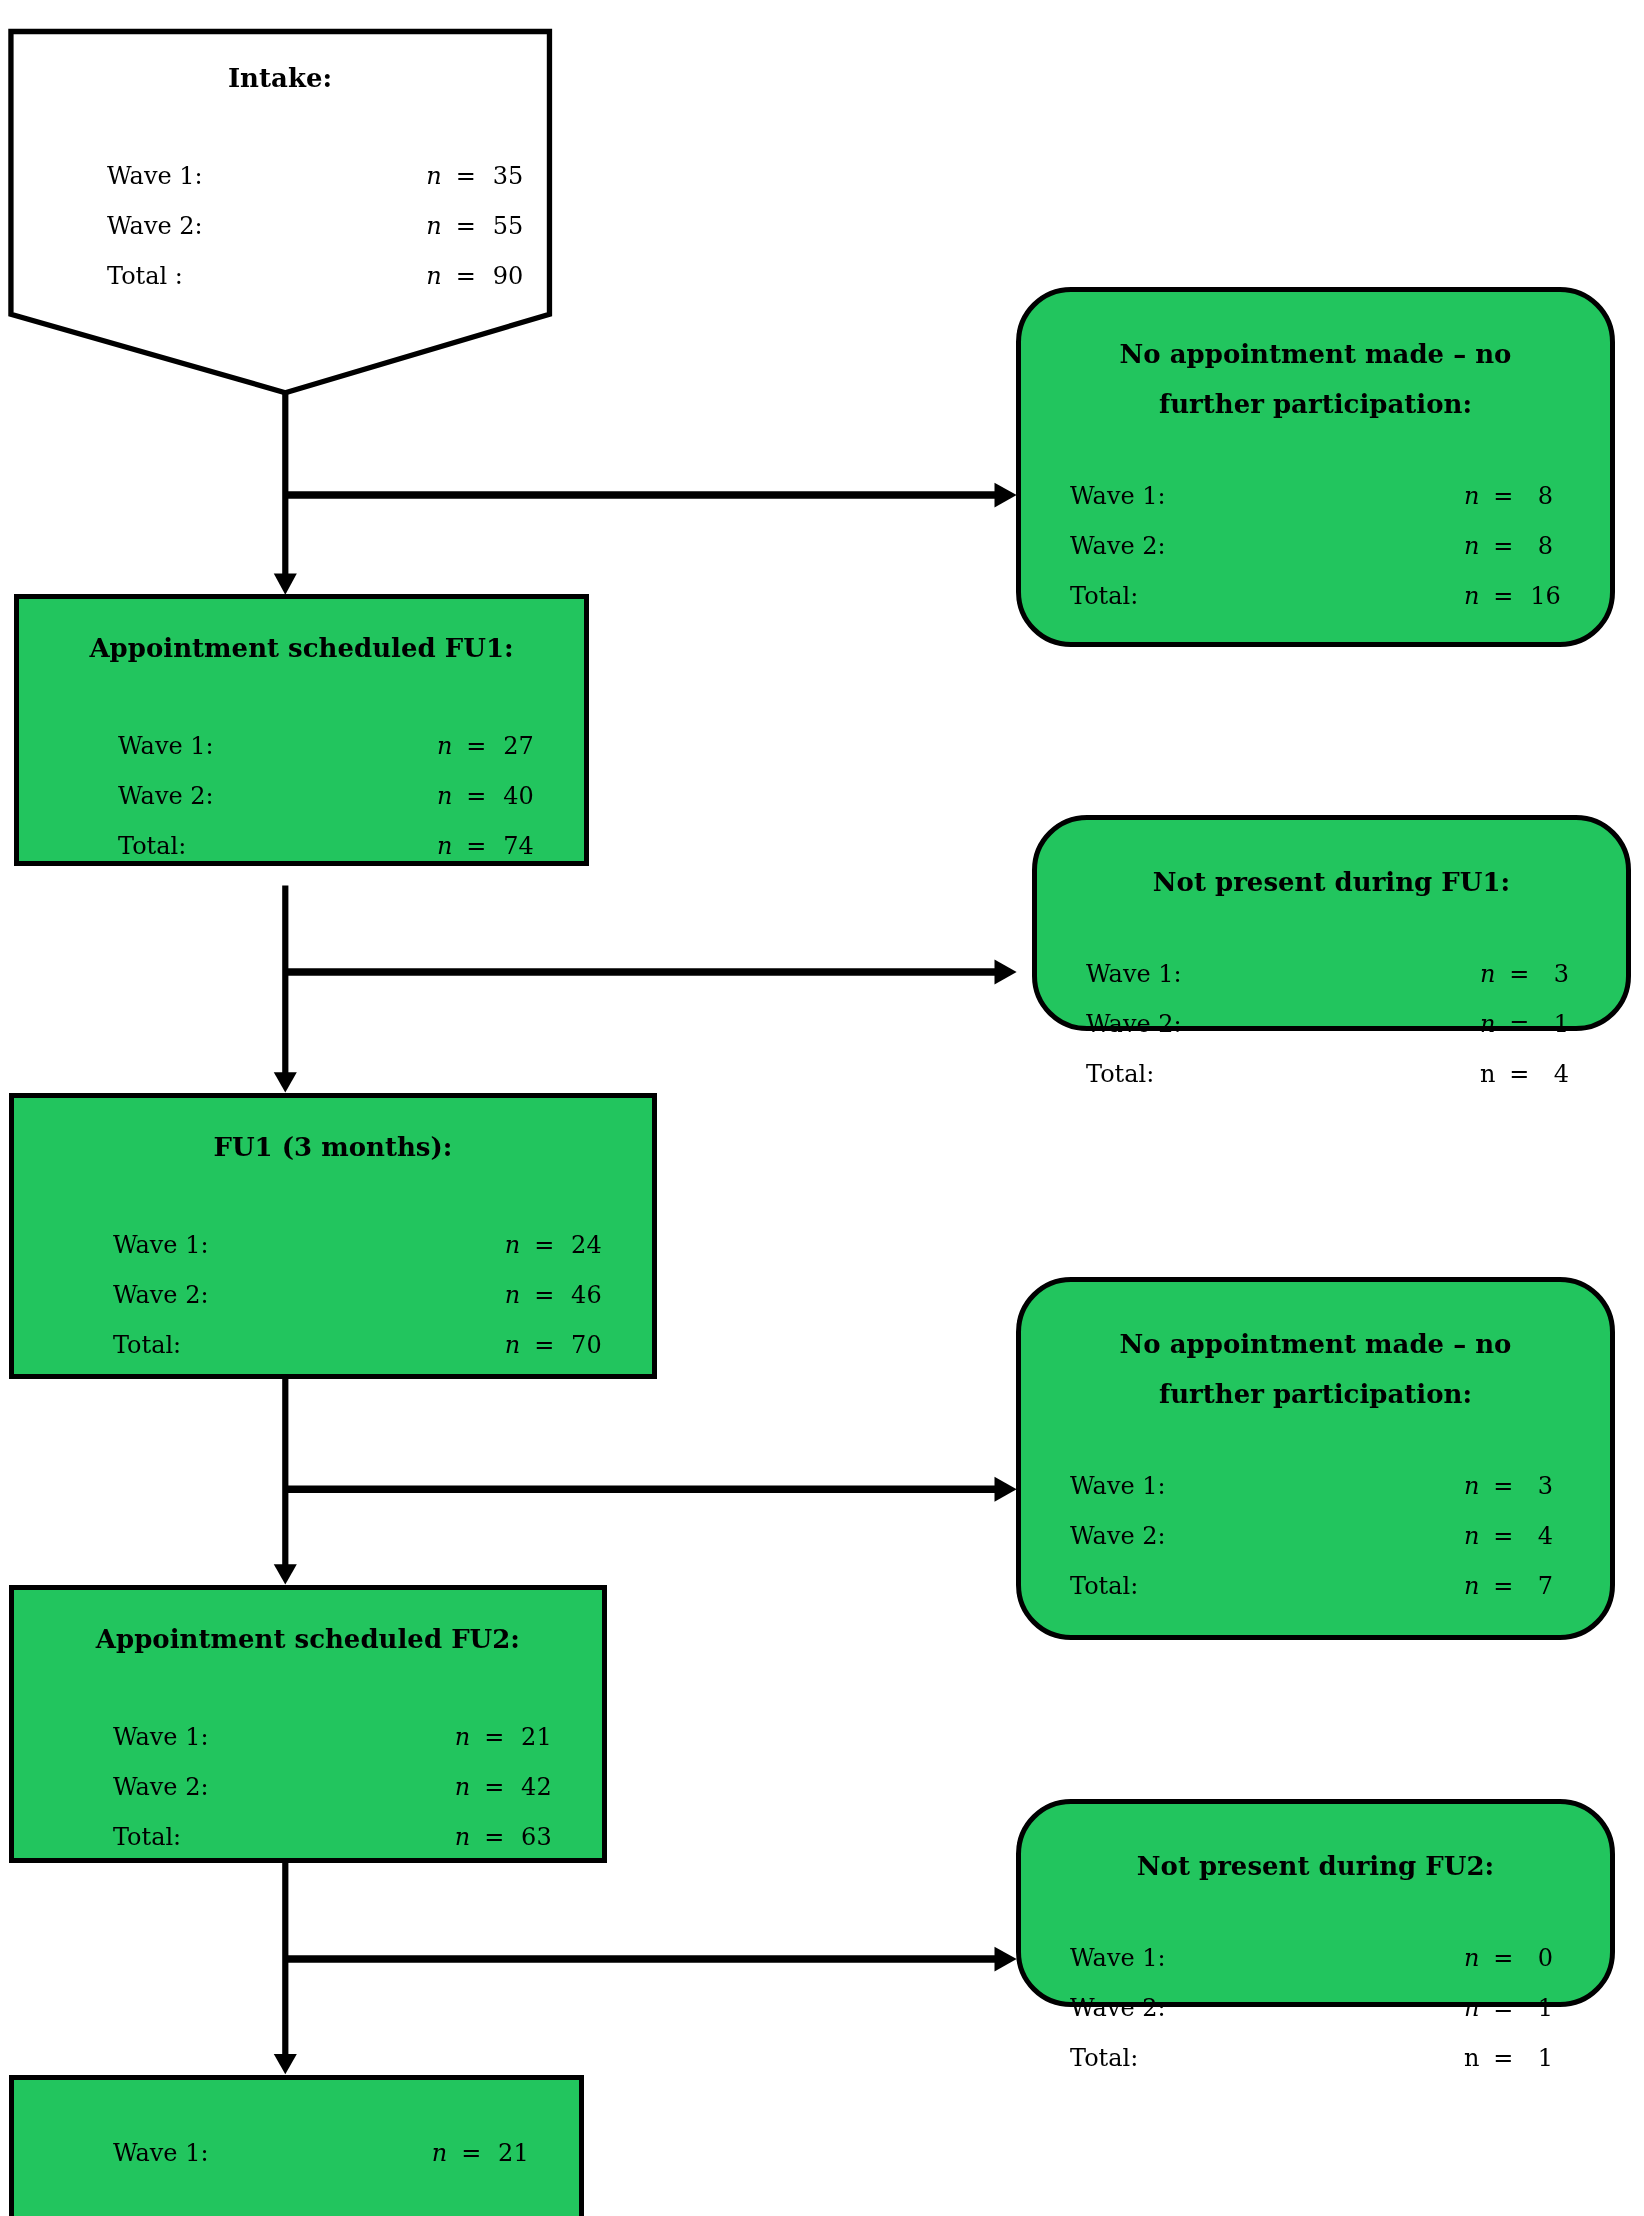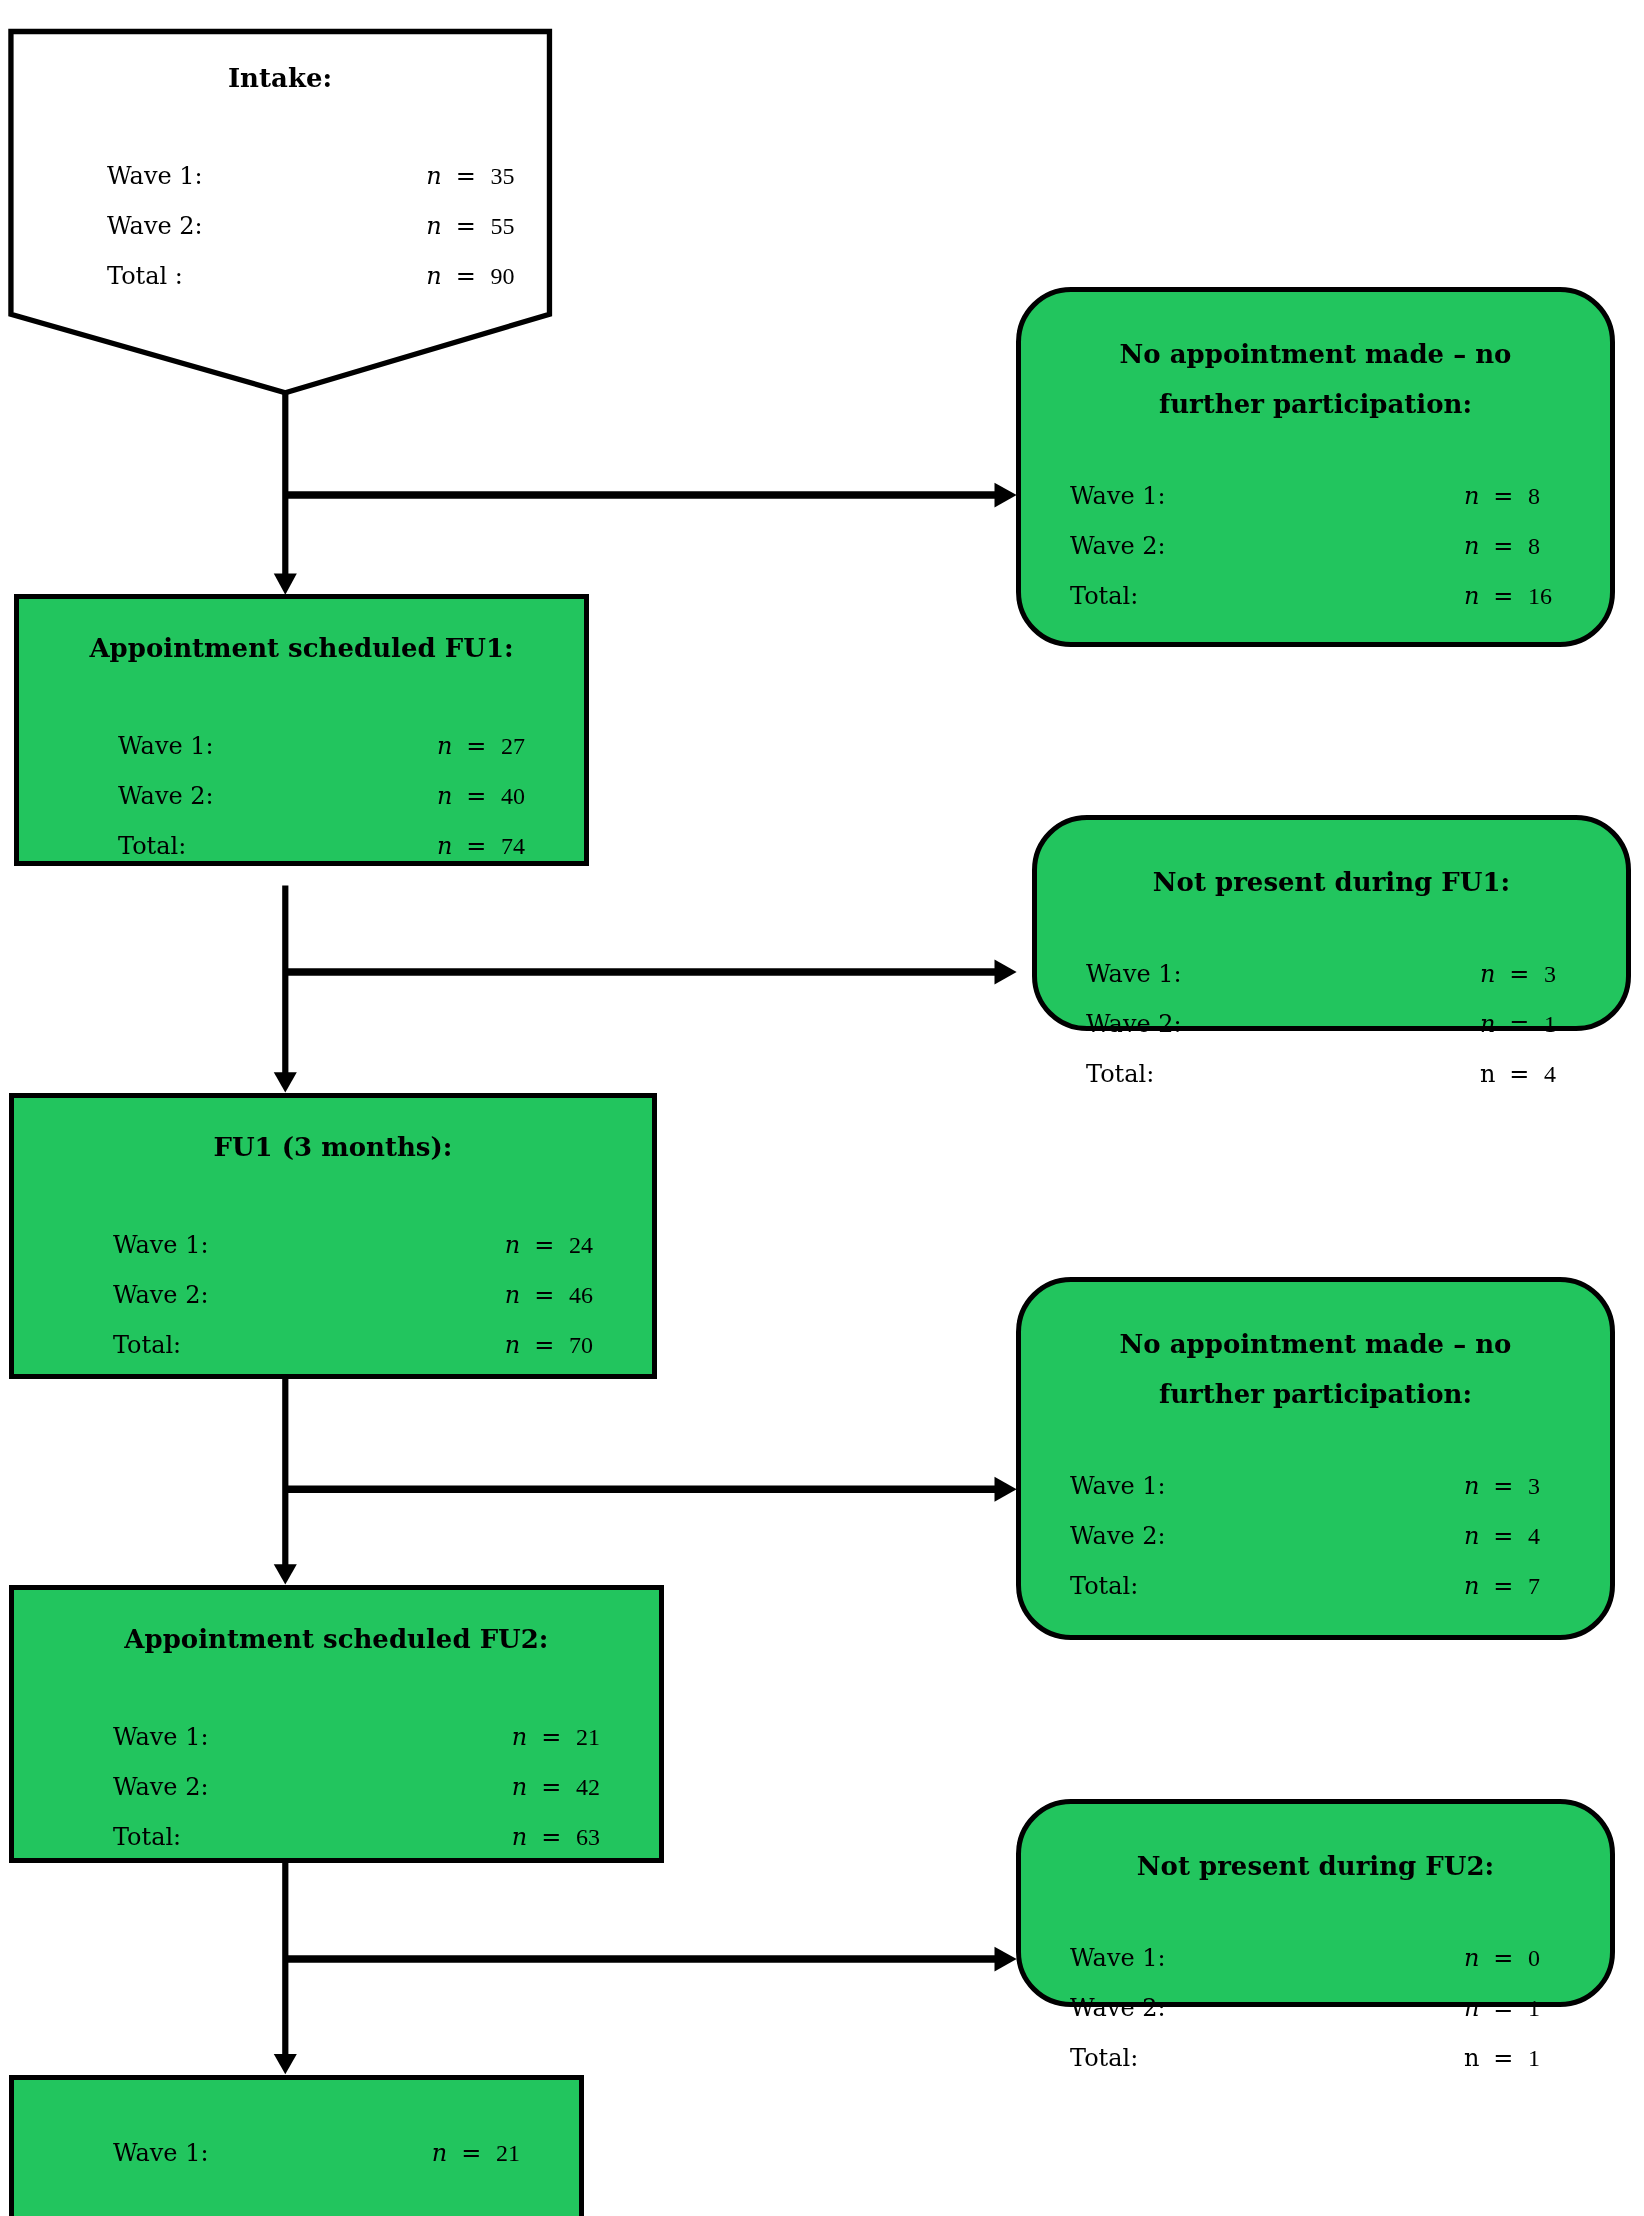--- a/index.html
+++ b/index.html
@@ -32,21 +32,21 @@
   .tl { display: block; }
   .rows { margin-top: 48px; font-size: 24px; }
   .rbox .rows { margin-top: 42px; }
   .row { display: flex; line-height: 50px; padding: 0 48px 0 99px; }
   .rbox .row { padding: 0 47px 0 49px; }
   .intake .row { padding: 0 26.6px 0 99px; }
   .val { margin-left: auto; white-space: nowrap; }
   .it { font-style: italic; }
   .rm { font-style: normal; }
   .eq { margin: 0 7px 0 6.2px; }
-  .num { display: inline-block; width: 35px; text-align: left; font-family: Liberation Serif, serif; }
+  .num { display: inline-block; width: 35px; text-align: center; }
 </style>
 </head>
 <body>
 
 <div id="canvas">
 
   <svg id="connectors" width="1645" height="2405" viewBox="0 0 3710 5426">
 
     <polygon points="24,71 1239,71 1239,709 643,886 24,709" fill="#ffffff" stroke="#000000" stroke-width="12"></polygon>
 
@@ -167,21 +167,21 @@
         <span class="lbl">Total:</span>
         <span class="val">
           <span class="it">n</span>
           <span class="eq">=</span>
           <span class="num">70</span>
         </span>
       </div>
     </div>
   </div>
 
-  <div class="box" style="left:8.9px; top:1585px; width:655px; height:278px;">
+  <div class="box" style="left:8.9px; top:1585px; width:598px; height:278px;">
     <div class="title">
       <span class="tl">Appointment scheduled FU2:</span>
       <span class="tl"></span>
     </div>
     <div class="rows">
       <div class="row">
         <span class="lbl">Wave 1:</span>
         <span class="val">
           <span class="it">n</span>
           <span class="eq">=</span>

